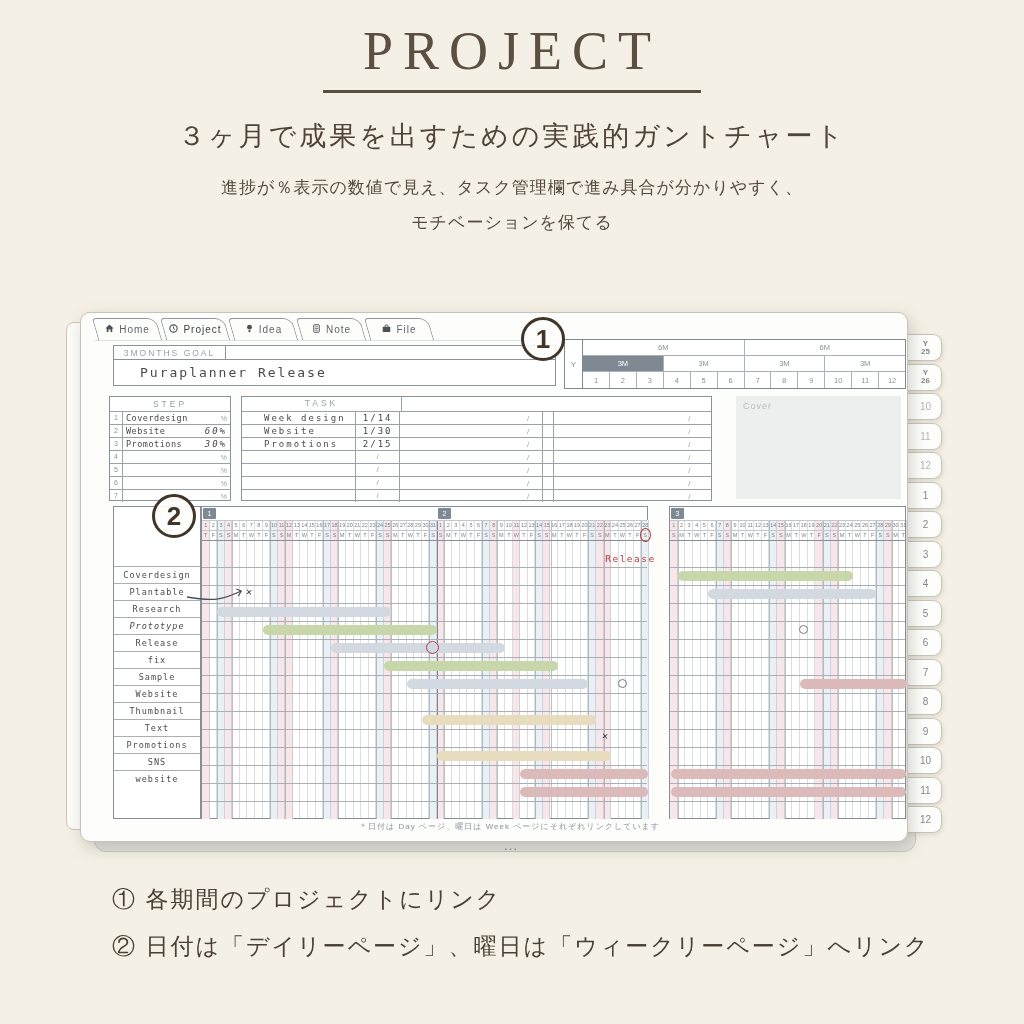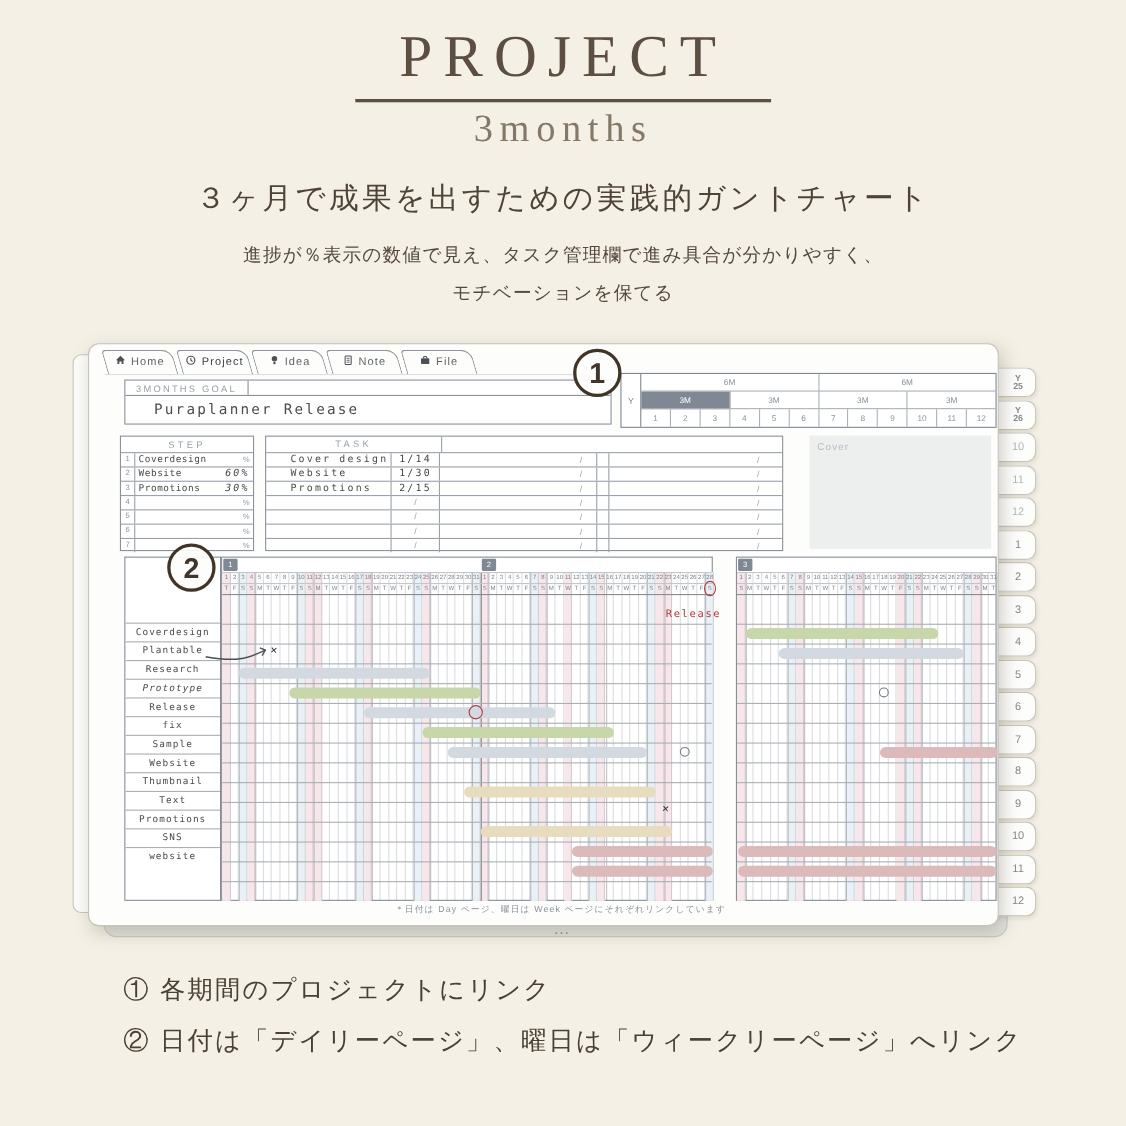--- a/index.html
+++ b/index.html
@@ -142,21 +142,20 @@
   .notes { position:absolute; left:112px; top:876px; font-size:23px; color:#4a4034;
            letter-spacing:2px; line-height:47px; }
 </style>
 </head>
 <body>
 
 <div class="page">
 
   <div class="hdr">
     <h1 class="title">PROJECT</h1>
-    <div class="subtitle">3months</div>
     <div class="heading">３ヶ月で成果を出すための実践的ガントチャート</div>
     <div class="desc">
       <span>進捗が％表示の数値で見え、タスク管理欄で進み具合が分かりやすく、</span><br>
       <span>モチベーションを保てる</span>
     </div>
   </div>
 
   <div class="page-edge"></div>
   <div class="bottom-strip"></div>
   <div class="pager-dots">…</div>
@@ -331,21 +330,21 @@
           </div>
         </div>
     </div>
 
     <div class="task">
       <div class="tbl-head">
         <div class="th-cell">TASK</div>
       </div>
       <div id="taskBody">
           <div class="t-row">
-            <div class="t-name hw">Cover design</div>
+            <div class="t-name hw">Week design</div>
             <div class="t-date hw">1/14</div>
             <div class="t-name2 hw"></div>
             <div class="t-date2">/</div>
             <div class="t-spc"></div>
             <div class="t-name3 hw"></div>
             <div class="t-date3">/</div>
           </div>
           <div class="t-row">
             <div class="t-name hw">Website</div>
             <div class="t-date hw">1/30</div>

